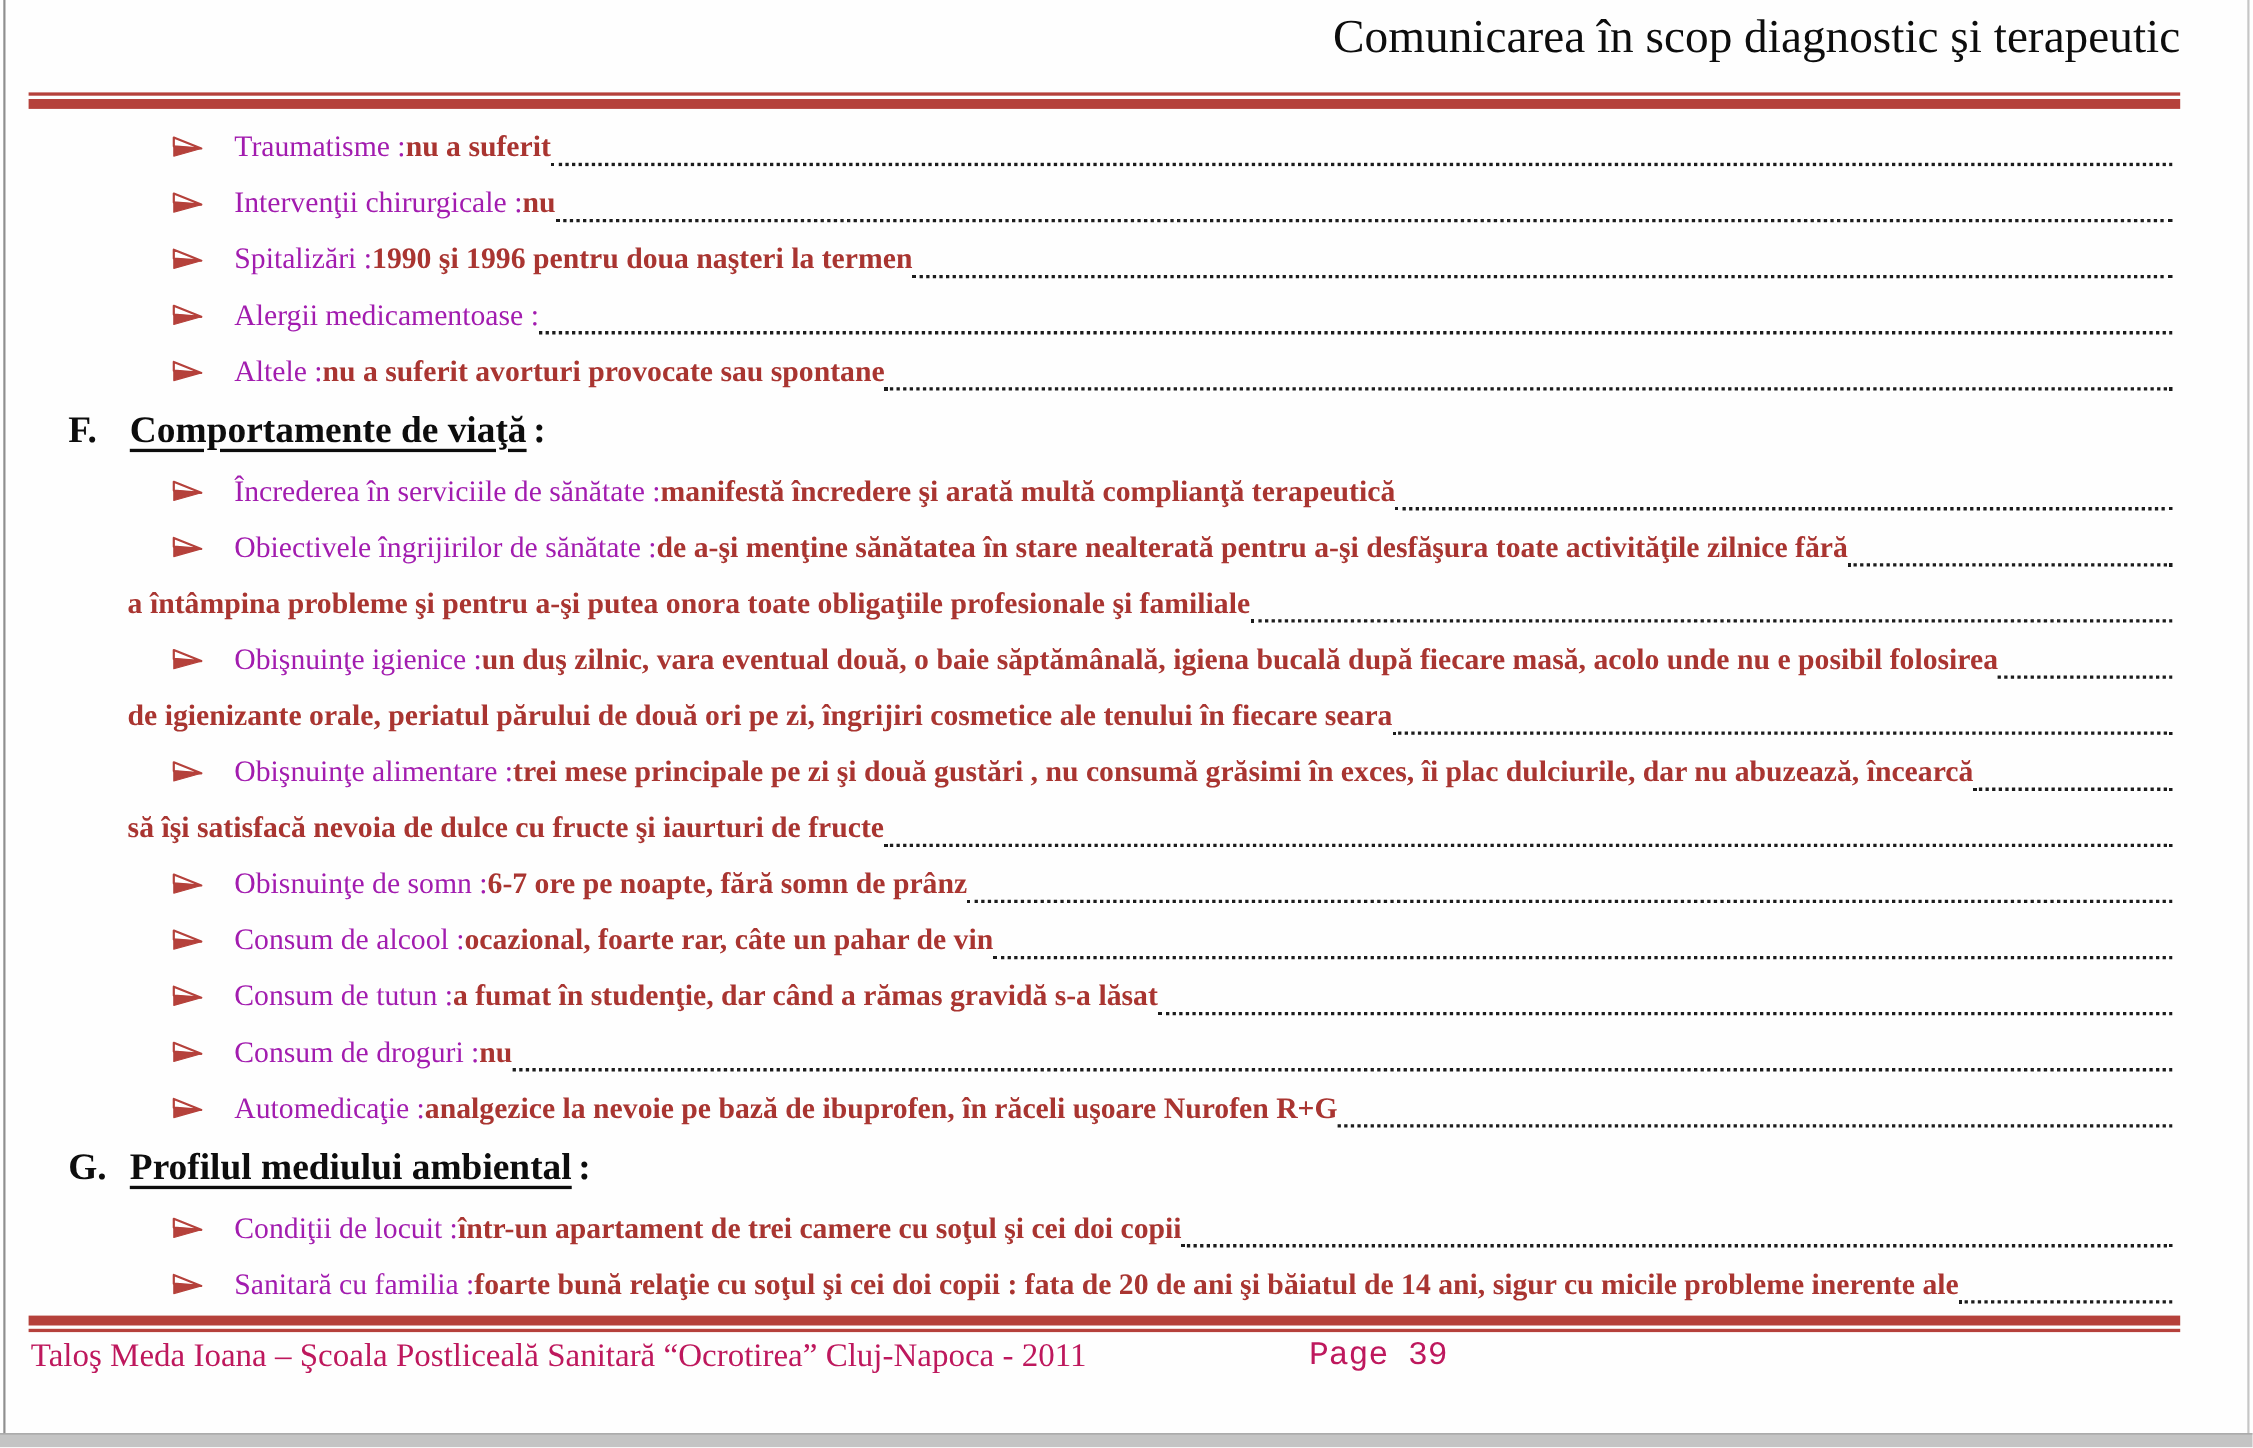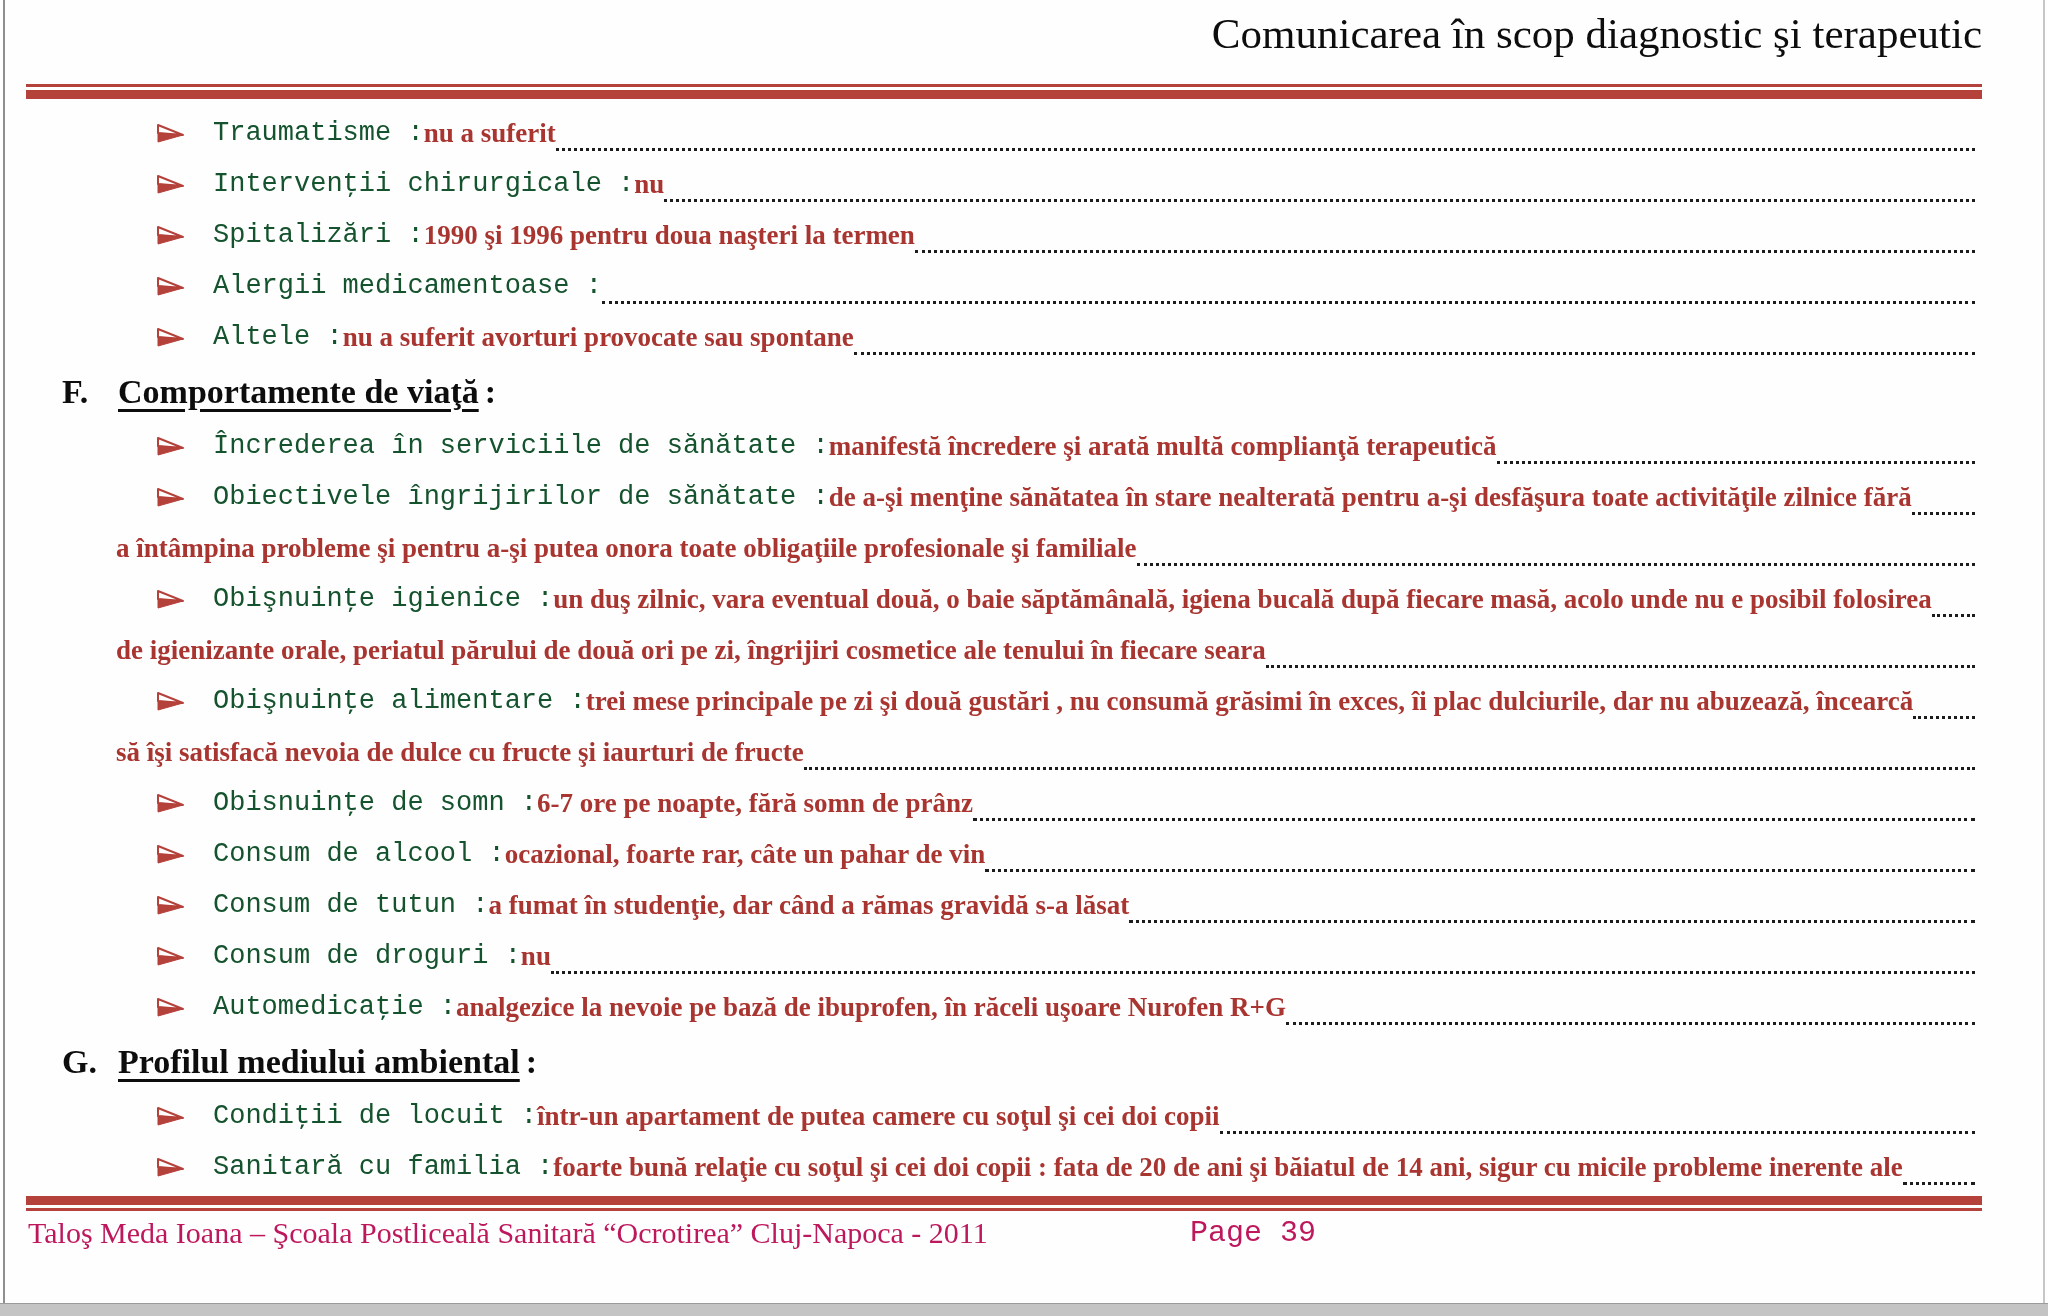--- a/index.html
+++ b/index.html
@@ -28,21 +28,21 @@
   .row { display:flex; align-items:flex-start; height:51px; line-height:51px;
          font-size:27px; white-space:nowrap; overflow:hidden; }
   .row.bullet { padding-left:156px; }
   .row.cont   { padding-left:116px; }
 
   .arrow { flex:none; width:57px; height:51px; }
   .arrow svg { display:block; margin-top:15px; }
   .arrow svg .top { fill:#ffffff; stroke:var(--red-rule); stroke-width:2; stroke-linejoin:round; }
   .arrow svg .bot { fill:var(--red-rule); stroke:var(--red-rule); stroke-width:1; stroke-linejoin:round; }
 
-  .label { color:#14532d;font-family:Liberation Mono, monospace; }
+  .label { color:#a21caf; }
   .value { color:var(--red-text); font-weight:bold; }
   .leader { flex:1 1 0; min-width:0; height:40px;
             border-bottom:3px dotted var(--leader-dots); }
 
   .row.heading { height:58px; line-height:58px; font-size:34px; font-weight:bold;
                  padding-left:62px; color:#0d0d0d; }
   .letter { display:inline-block; width:56px; }
   .heading-text { text-decoration:underline; text-decoration-thickness:3px; text-underline-offset:6px; }
   .heading-colon { margin-left:6px; }
 
@@ -242,21 +242,21 @@
         <span class="heading-colon">:</span>
       </div>
       <div class="row bullet">
         <span class="arrow">
   <svg width="30" height="23" viewBox="0 0 30 23" aria-hidden="true">
     <polygon class="top" points="2,2 27,12 2,10"></polygon>
     <polygon class="bot" points="2,10 27,12 2,19"></polygon>
   </svg>
 </span>
         <span class="label">Condiţii de locuit : </span>
-        <span class="value">într-un apartament de putea camere cu soţul şi cei doi copii</span>
+        <span class="value">într-un apartament de trei camere cu soţul şi cei doi copii</span>
         <span class="leader"></span>
       </div>
       <div class="row bullet">
         <span class="arrow">
   <svg width="30" height="23" viewBox="0 0 30 23" aria-hidden="true">
     <polygon class="top" points="2,2 27,12 2,10"></polygon>
     <polygon class="bot" points="2,10 27,12 2,19"></polygon>
   </svg>
 </span>
         <span class="label">Sanitară cu familia : </span>

